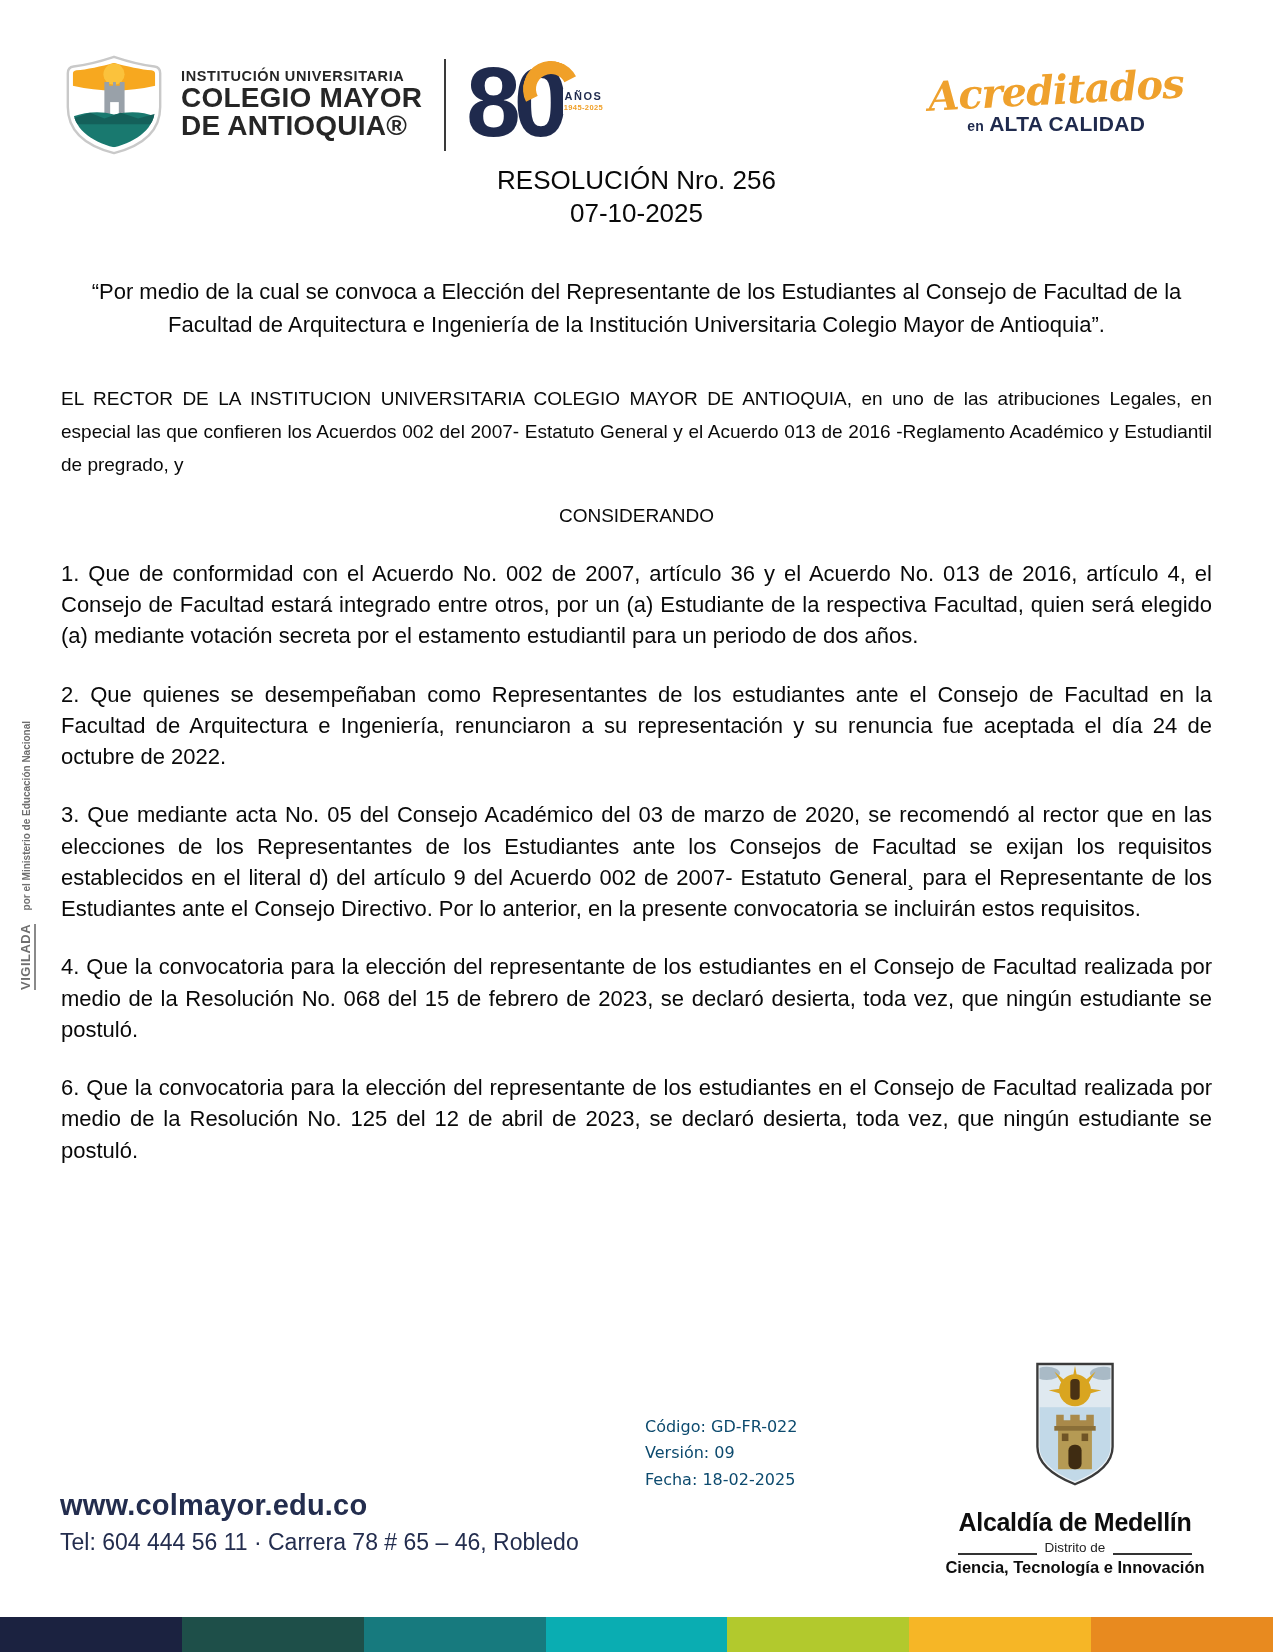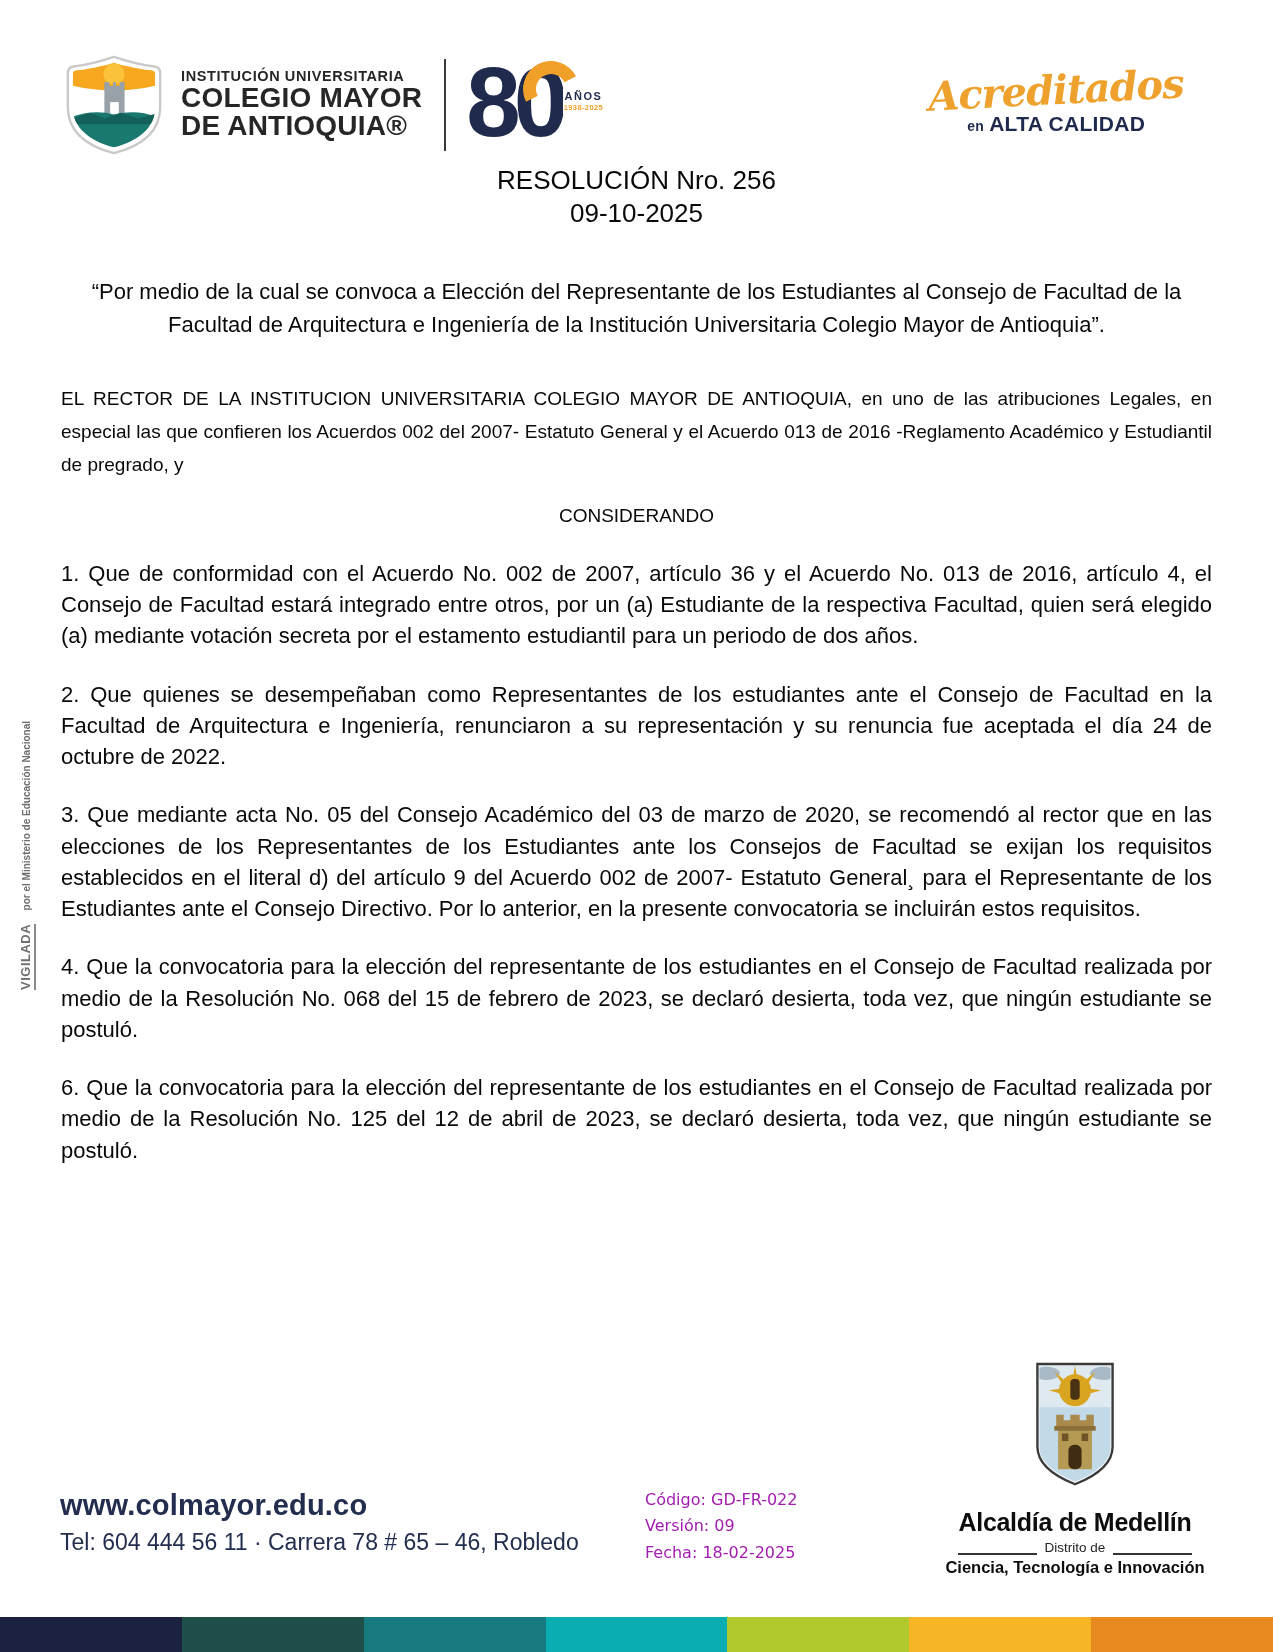--- a/index.html
+++ b/index.html
@@ -50,22 +50,22 @@
               transform-origin: left top; white-space: nowrap; color: #6e6e6e; }
   .vigilada-main { font-size: 13px; font-weight: 800; letter-spacing: 0.5px;
                    border-bottom: 2px solid #8a8a8a; padding-bottom: 1px; }
   .vigilada-rest { font-size: 10px; font-weight: 700; margin-left: 9px; }
 
   
   .footer-left { position: absolute; left: 60px; top: 1489px; color: #232d4e; }
   .footer-website { font-size: 29px; font-weight: 800; letter-spacing: 0.2px; }
   .footer-address { font-size: 23px; font-weight: 500; margin-top: 7px; }
 
-  .footer-meta { position: absolute; left: 645px; top: 1487px; font-family: "DejaVu Sans", sans-serif;
-                 font-size: 16px; line-height: 1.65; color: #a21caf; }
+  .footer-meta { position: absolute; left: 645px; top: 1414px; font-family: "DejaVu Sans", sans-serif;
+                 font-size: 16px; line-height: 1.65; color: #0c4a6e; }
 
   .footer-alcaldia { position: absolute; left: 930px; top: 1360px; width: 290px; text-align: center; }
   .alcaldia-title { font-size: 25px; font-weight: 800; color: #0d0d0d; letter-spacing: -0.3px; margin-top: 12px; }
   .alcaldia-distrito { display: flex; align-items: flex-end; gap: 8px; margin: 3px 28px 0; color: #222; }
   .alcaldia-distrito .rule { flex: 1; height: 2px; background: #333; }
   .alcaldia-distrito-label { font-size: 13.5px; white-space: nowrap; }
   .alcaldia-sub2 { font-size: 16.5px; font-weight: 800; color: #0d0d0d; margin-top: 3px; }
 
   .color-bar { position: absolute; left: 0; bottom: 0; width: 100%; height: 35px; display: flex; }
   .color-bar div { flex: 1; }
@@ -96,36 +96,36 @@
         <div class="brand-line1">INSTITUCIÓN UNIVERSITARIA</div>
         <div class="brand-line2">COLEGIO MAYOR</div>
         <div class="brand-line3">DE ANTIOQUIA®</div>
       </div>
       <div class="brand-divider"></div>
       <div class="eighty">
         <span class="eighty-num">80</span>
         <span class="eighty-arc"></span>
         <span class="eighty-label">
           <span class="eighty-anos">AÑOS</span>
-          <span class="eighty-years">1938-2025</span>
+          <span class="eighty-years">1945-2025</span>
         </span>
       </div>
     </div>
 
     <div class="accreditation">
       <div class="accreditation-script">Acreditados</div>
       <div class="accreditation-alta">
         <span class="accreditation-en">en</span><span class="accreditation-alta-main">ALTA CALIDAD</span>
       </div>
     </div>
   </div>
 
   <div class="title-block">
     <div>RESOLUCIÓN Nro. 256</div>
-    <div>09-10-2025</div>
+    <div>07-10-2025</div>
   </div>
 
   <p class="doc-subtitle">“Por medio de la cual se convoca a Elección del Representante de los Estudiantes al Consejo de Facultad de la Facultad de Arquitectura e Ingeniería de la Institución Universitaria Colegio Mayor de Antioquia”.</p>
 
   <p class="doc-preamble">EL RECTOR DE LA INSTITUCION UNIVERSITARIA COLEGIO MAYOR DE ANTIOQUIA, en uno de las atribuciones Legales, en especial las que confieren los Acuerdos 002 del 2007- Estatuto General y el Acuerdo 013 de 2016 -Reglamento Académico y Estudiantil de pregrado, y</p>
 
   <div class="doc-considerando">CONSIDERANDO</div>
 
   <div class="doc-paragraphs">
     <p>1. Que de conformidad con el Acuerdo No. 002 de 2007, artículo 36 y el Acuerdo No. 013 de 2016, artículo 4, el Consejo de Facultad estará integrado entre otros, por un (a) Estudiante de la respectiva Facultad, quien será elegido (a) mediante votación secreta por el estamento estudiantil para un periodo de dos años.</p>

